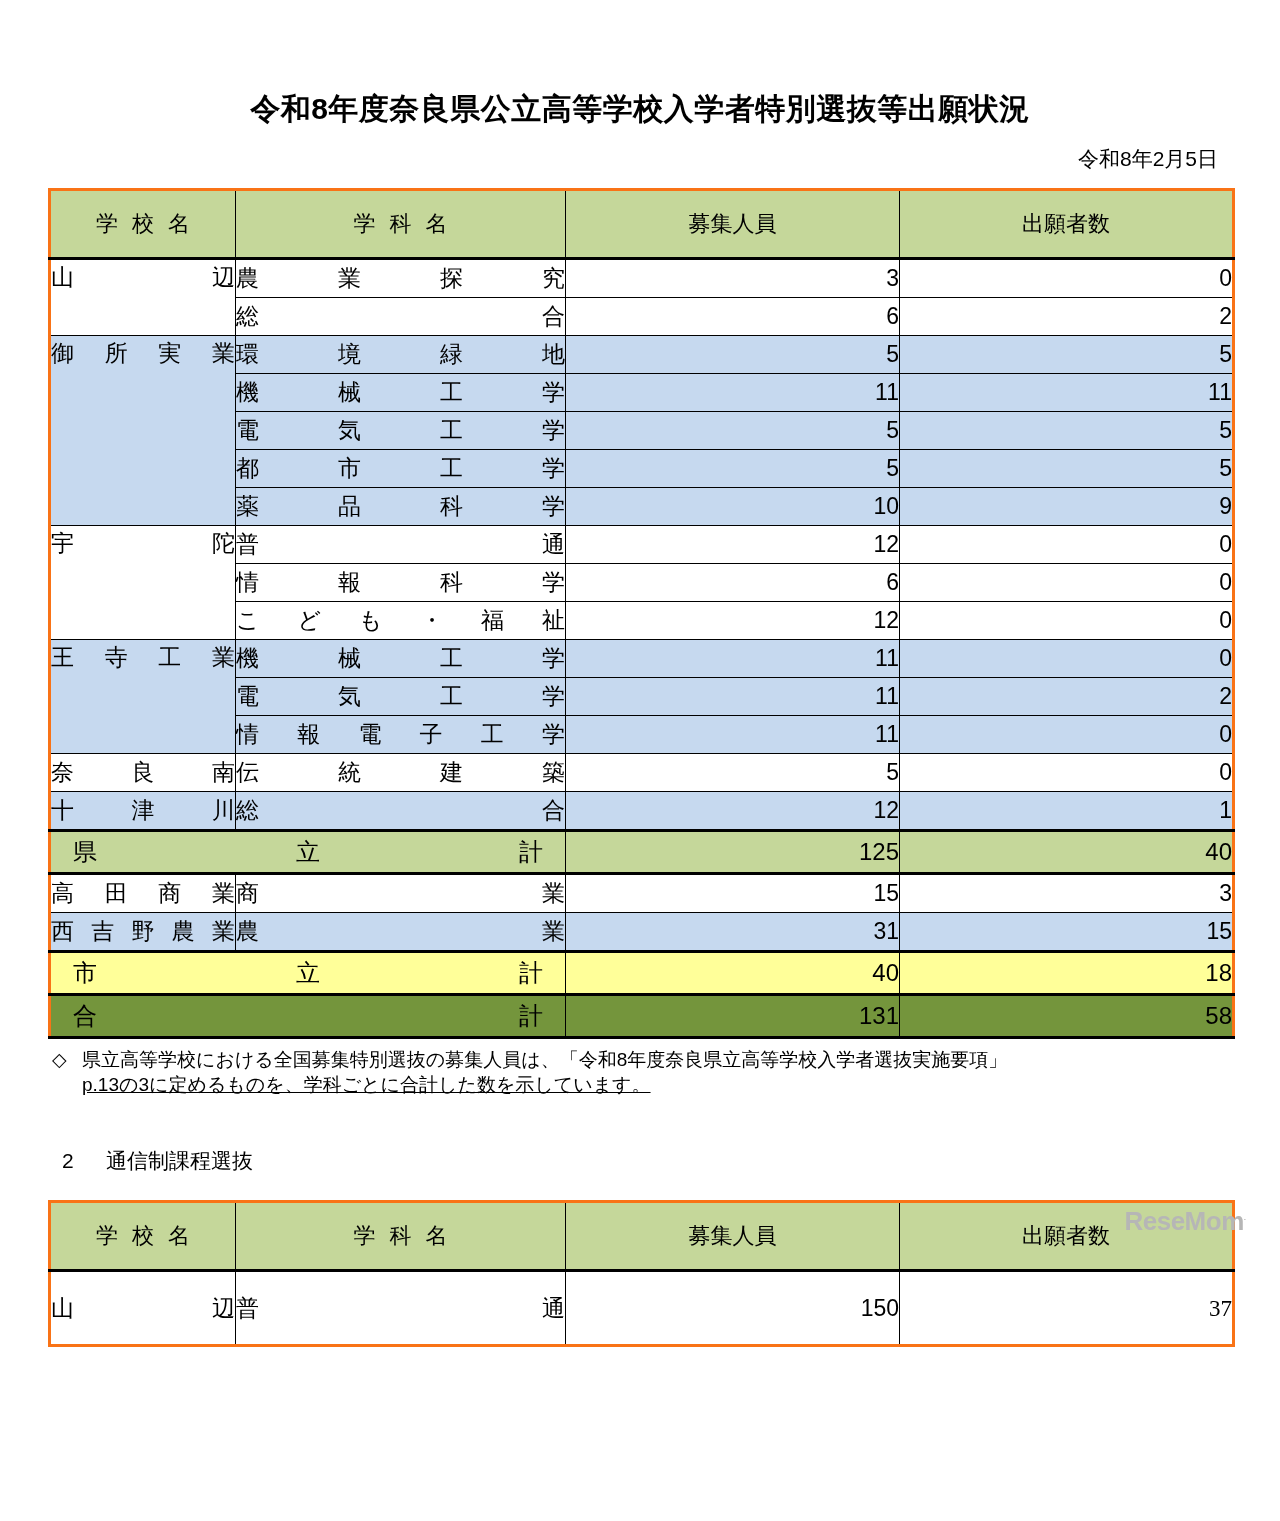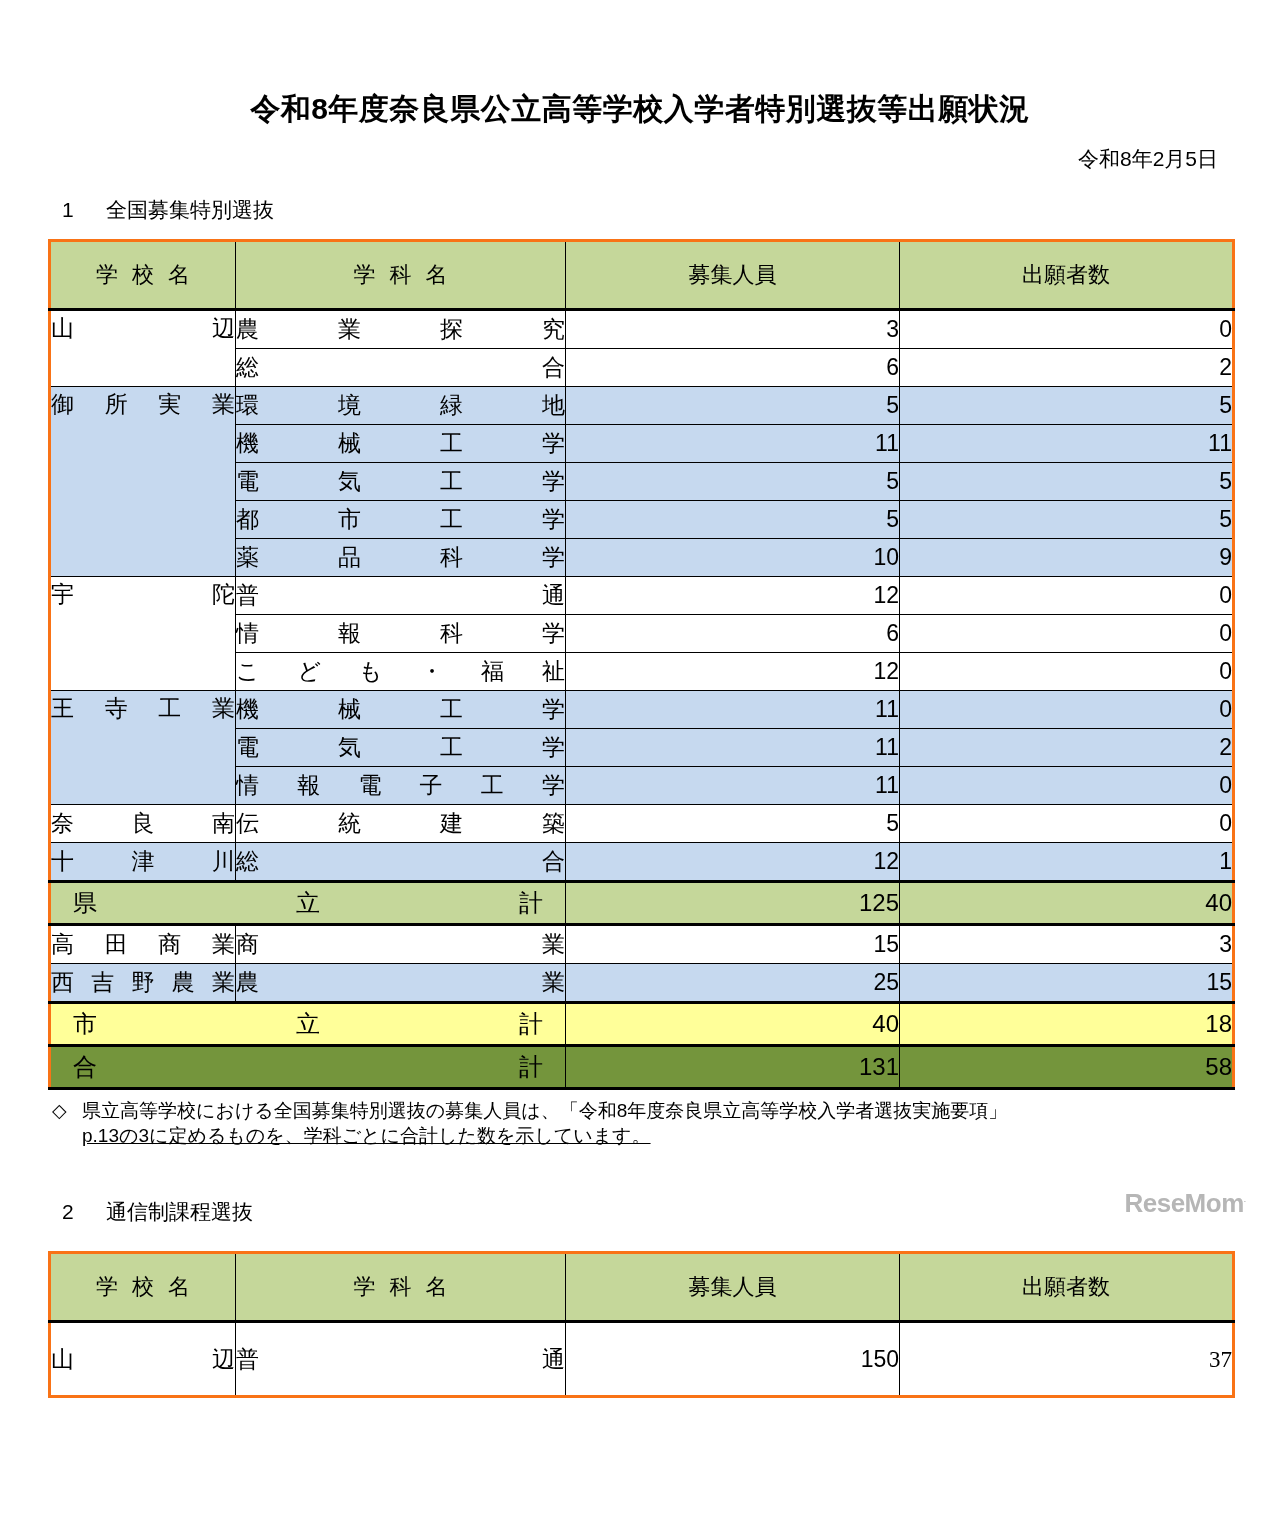--- a/index.html
+++ b/index.html
@@ -167,21 +167,21 @@
 
   
   .gap-sm { height: 18px; }
   .gap-md { height: 52px; }
   .gap-lg { height: 28px; }
 
   
   .watermark {
     position: absolute;
     right: 34px;
-    bottom: 30px;
+    bottom: 12px;
     font-size: 26px;
     font-weight: 700;
     color: #b6b6b6;
     letter-spacing: -0.5px;
     font-family: "Liberation Sans", "DejaVu Sans", sans-serif;
     user-select: none;
   }
   .watermark .tiny {
     font-size: 8px;
     vertical-align: super;
@@ -189,23 +189,20 @@
   }
 </style>
 </head>
 <body>
 
 <div class="page">
 
   <div class="doc-title">令和8年度奈良県公立高等学校入学者特別選抜等出願状況</div>
   <div class="doc-date">令和8年2月5日</div>
 
-  <div class="section-heading" id="section1-heading">
-    <span class="num">1</span><span>全国募集特別選抜</span>
-  </div>
 
   <div class="gap-sm"></div>
 
   <div class="table-wrap">
     <table class="grid" id="table1">
       <colgroup>
         <col class="c-school">
           <col class="c-dept">
           <col class="c-quota">
           <col class="c-apps">
@@ -477,21 +474,21 @@
                 <span>農</span>
                 <span>業</span>
               </span>
             </td>
             <td class="dept bg-blue">
               <span class="just">
                 <span>農</span>
                 <span>業</span>
               </span>
             </td>
-            <td class="num bg-blue">25</td>
+            <td class="num bg-blue">31</td>
             <td class="num bg-blue">15</td>
           </tr>
           <tr class="summary sum-shi">
             <td class="sum-label bg-yellow" colspan="2">
               <span class="sum-just">
                 <span>市</span>
                 <span>立</span>
                 <span>計</span>
               </span>
             </td>

